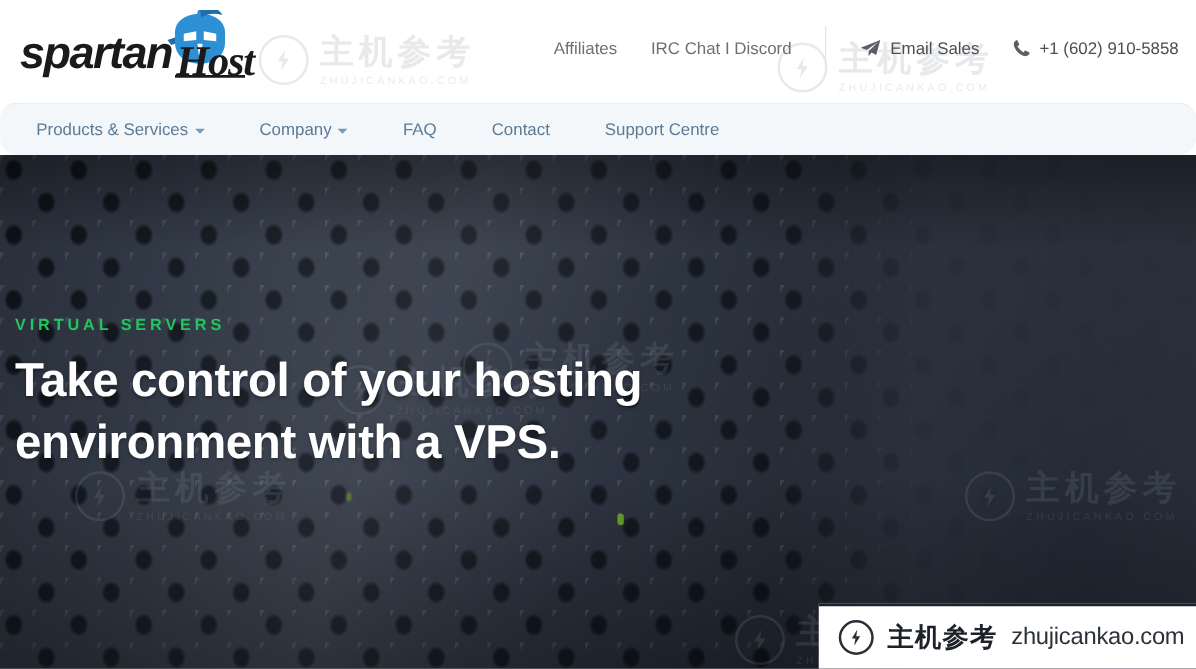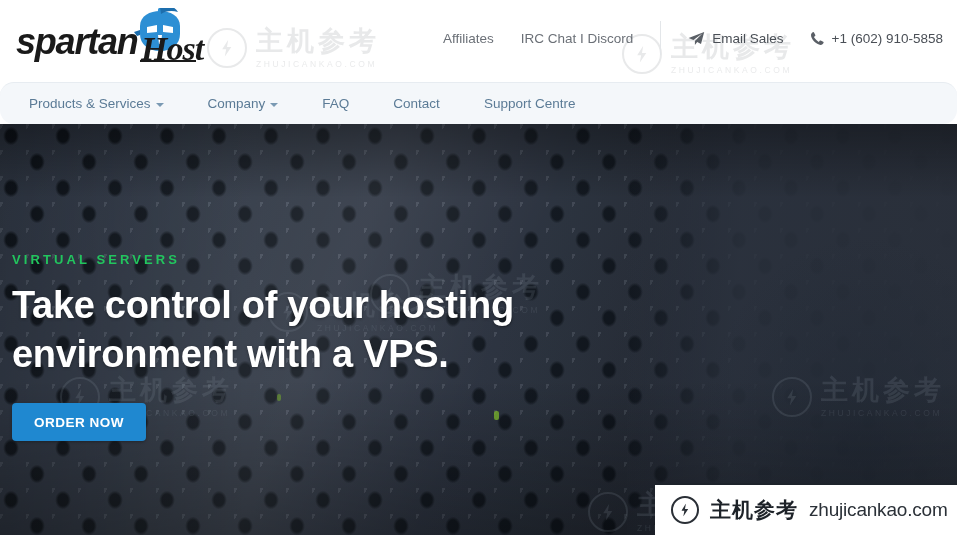--- a/index.html
+++ b/index.html
@@ -370,21 +370,20 @@
       <div class="wm-ring"></div>
       <div class="wm-txt">
         <div class="wm-cn">主机参考</div>
         <div class="wm-en">ZHUJICANKAO.COM</div>
       </div>
     </div>
 
     <div class="hero-content">
       <div class="eyebrow">VIRTUAL SERVERS</div>
       <h1 class="headline">Take control of your hosting environment with a VPS.</h1>
-      <button class="order-btn">ORDER NOW</button>
     </div>
   </div>
 
   <div class="wm-bar">
     <div class="wm-bar-ring"></div>
     <div class="wm-bar-cn">主机参考</div>
     <div class="wm-bar-en">zhujicankao.com</div>
   </div>
 
 </div>

